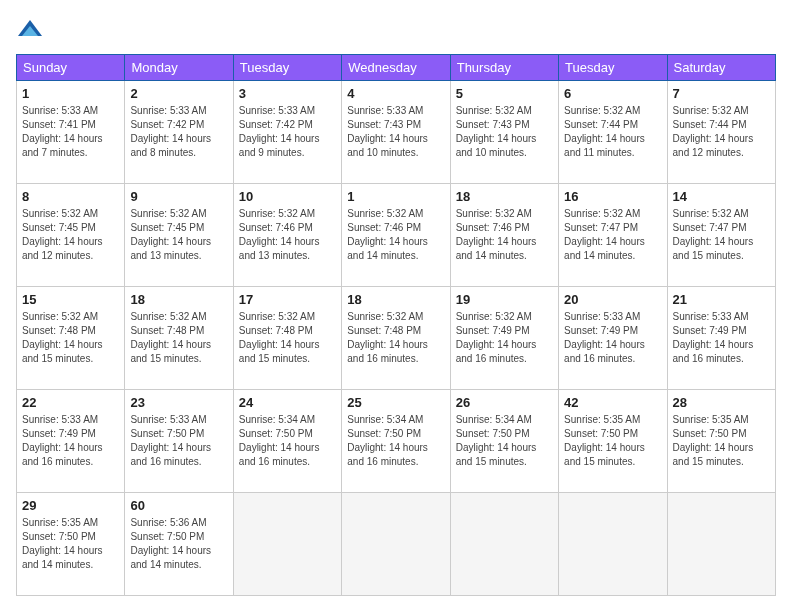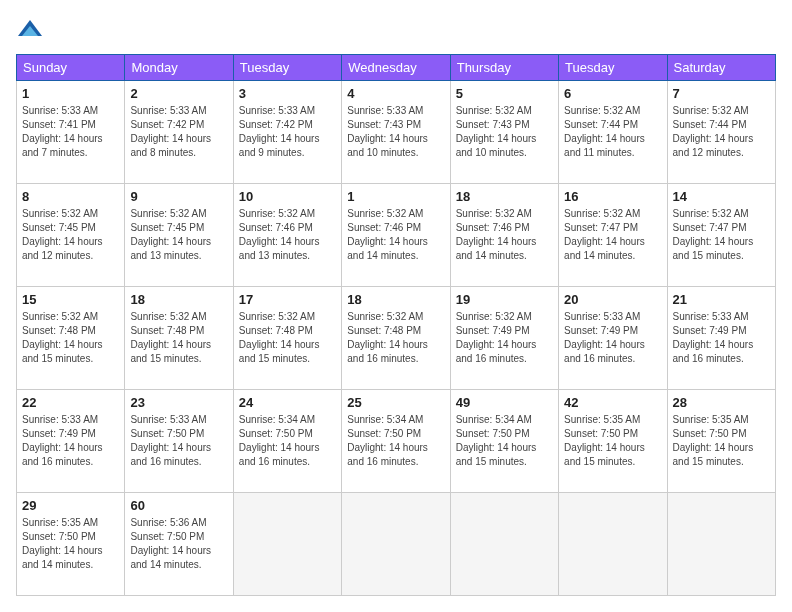--- a/index.html
+++ b/index.html
@@ -243,21 +243,21 @@
           </td>
           <td>
             <span class="day-num">24</span>
             <div class="day-info">Sunrise: 5:34 AM<br>Sunset: 7:50 PM<br>Daylight: 14 hours and 16 minutes.</div>
           </td>
           <td>
             <span class="day-num">25</span>
             <div class="day-info">Sunrise: 5:34 AM<br>Sunset: 7:50 PM<br>Daylight: 14 hours and 16 minutes.</div>
           </td>
           <td>
-            <span class="day-num">49</span>
+            <span class="day-num">26</span>
             <div class="day-info">Sunrise: 5:34 AM<br>Sunset: 7:50 PM<br>Daylight: 14 hours and 15 minutes.</div>
           </td>
           <td>
             <span class="day-num">42</span>
             <div class="day-info">Sunrise: 5:35 AM<br>Sunset: 7:50 PM<br>Daylight: 14 hours and 15 minutes.</div>
           </td>
           <td>
             <span class="day-num">28</span>
             <div class="day-info">Sunrise: 5:35 AM<br>Sunset: 7:50 PM<br>Daylight: 14 hours and 15 minutes.</div>
           </td>

